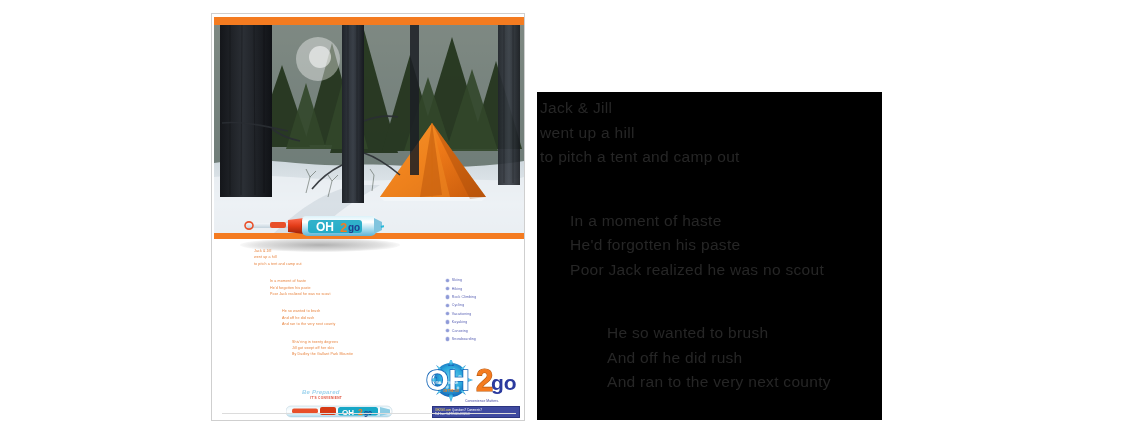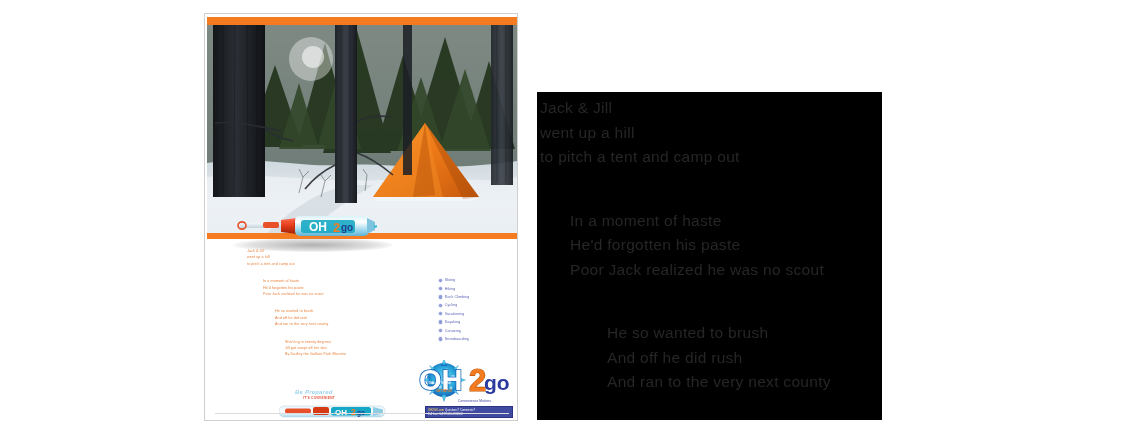--- a/index.html
+++ b/index.html
@@ -1,20 +1,20 @@
 <!DOCTYPE html>
 <html><head>
 <meta charset="utf-8">
 <style>
   html,body{margin:0;padding:0;background:#ffffff;}
   body{width:1138px;height:437px;position:relative;overflow:hidden;
        font-family:"Liberation Sans",sans-serif;}
 
   
-  #poster{position:absolute;left:204px;top:13px;width:314px;height:408px;
+  #poster{position:absolute;left:211px;top:13px;width:314px;height:408px;
           background:#ffffff;border:1px solid #cfcfcf;box-sizing:border-box;}
 
   .bar-top{position:absolute;left:2px;top:3px;width:310px;height:8px;background:#f47b20;}
   .bar-mid{position:absolute;left:2px;top:219px;width:310px;height:6px;background:#f47b20;}
 
   
   #photo{position:absolute;left:2px;top:11px;width:310px;height:208px;overflow:hidden;
          background:#2a2f25;}
   #photo svg{display:block;width:310px;height:208px;}
 

